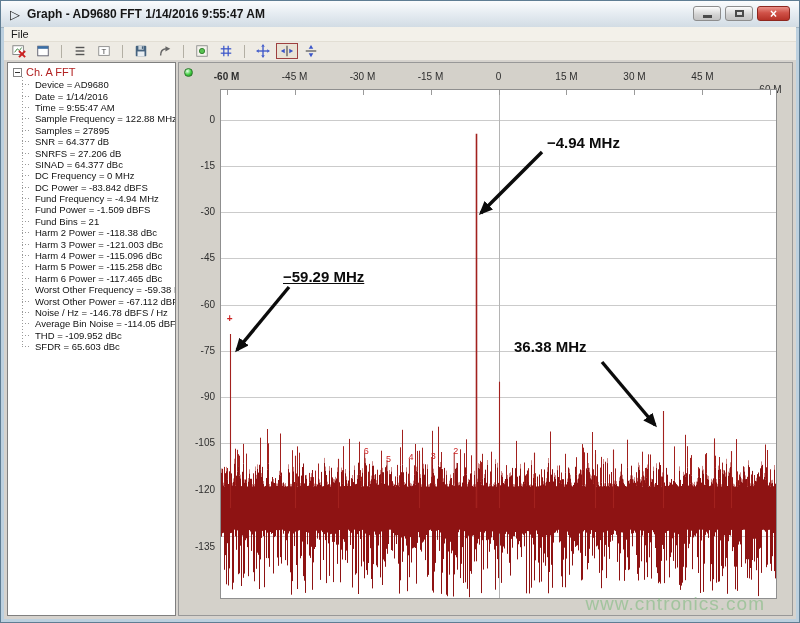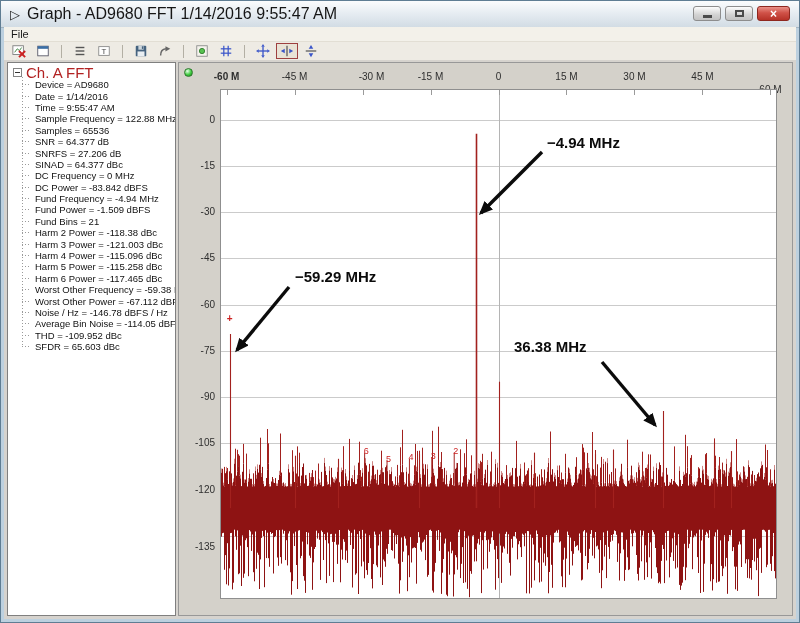--- a/index.html
+++ b/index.html
@@ -1,20 +1,20 @@
 <!DOCTYPE html>
 <html><head>
 <meta charset="utf-8">
 <style>
   html,body{margin:0;padding:0;background:#98a8b4;font-family:"Liberation Sans",sans-serif;}
   .window{position:relative;width:800px;height:623px;box-sizing:border-box;background:#bcd0df;border:1px solid #5f7d93;overflow:hidden;}
   
   .titlebar{position:absolute;top:0;left:0;right:0;height:26px;background:linear-gradient(#fbfcfd,#e3eaf0 55%,#d2dce4);border-bottom:1px solid #a2b4c2;display:flex;align-items:center;}
   .title-icon{font-size:13px;line-height:1;margin:0 7px 0 9px;color:#222;}
-  .title-text{font-size:16px;color:#161616;}
+  .title-text{font-size:12px;color:#161616;font-weight:bold;}
   .win-controls{position:absolute;right:9px;top:5px;display:flex;gap:4px;}
   .win-btn{width:28px;height:15px;box-sizing:border-box;border:1px solid #8d8d8d;border-radius:3px;background:linear-gradient(#fdfdfd,#d2d2d2 60%,#c3c3c3);display:flex;align-items:center;justify-content:center;cursor:default;}
   .win-btn .glyph-min{width:9px;height:3px;background:#4a4a4a;margin-top:6px;}
   .win-btn .glyph-max{width:9px;height:7px;border:2px solid #4a4a4a;box-sizing:border-box;}
   .win-btn.close{width:33px;background:linear-gradient(#ea9188,#d05248 45%,#b63228);border-color:#8e271f;}
   .win-btn.close span{color:#fff;font-weight:bold;font-size:12px;line-height:1;}
   
   .app-body{position:absolute;top:26px;left:3px;right:3px;bottom:3px;background:#4c1d95;}
   .menubar{height:14px;background:#f3f1ea;border-bottom:1px solid #e2ded4;display:flex;align-items:center;font-size:11px;color:#1c1c1c;}
   .menu-item{padding:0 7px;}
@@ -22,21 +22,21 @@
   .tb-btn{width:22px;height:16px;display:flex;align-items:center;justify-content:center;border:1px solid transparent;box-sizing:border-box;}
   .tb-btn svg{width:14px;height:14px;display:block;}
   .tb-btn.active{border:1px solid #9e4040;background:#e9e3d6;}
   .tb-sep{width:1px;height:13px;background:#b3afa4;margin:0 5px;flex:none;}
   
   .content{position:absolute;top:33px;left:0;right:0;bottom:0;background:#d6d3ce;}
   .tree-panel{position:absolute;left:3px;top:2px;width:167px;bottom:3px;background:#fff;border:1px solid #7f7f7f;overflow:hidden;font-size:9.5px;color:#111;}
   .tree-root{display:flex;align-items:center;height:12px;margin:3px 0 0 5px;}
   .expander{width:9px;height:9px;box-sizing:border-box;border:1px solid #848484;background:#fff;margin-right:4px;position:relative;flex:none;}
   .expander::after{content:"";position:absolute;left:1px;right:1px;top:3px;height:1px;background:#333;}
-  .tree-root-label{font-size:15px;}
+  .tree-root-label{font-size:11px;}
   .tree-children{margin-left:14px;position:relative;margin-top:1px;}
   .tree-children::before{content:"";position:absolute;left:0;top:-2px;bottom:5px;width:1px;background-image:repeating-linear-gradient(to bottom,#9a9a9a 0 1px,transparent 1px 3px);}
   .tree-item{display:flex;align-items:center;height:11.4px;white-space:nowrap;}
   .tree-item .tick{width:9px;height:1px;background-image:repeating-linear-gradient(to right,#9a9a9a 0 1px,transparent 1px 3px);margin-right:4px;flex:none;}
   
   .chart-panel{position:absolute;left:174px;top:2px;right:3px;bottom:3px;background:#d4d1ca;border:1px solid #989898;overflow:hidden;}
   .led{position:absolute;left:5px;top:5px;width:9px;height:9px;border-radius:50%;border:1px solid #2e7a2e;box-sizing:border-box;}
   .xlabels span{position:absolute;top:8px;font-size:10px;color:#2e2e2e;transform:translateX(-50%);white-space:nowrap;}
   .ylabels span{position:absolute;left:2px;width:34px;text-align:right;font-size:10px;color:#2e2e2e;}
   .plot{position:absolute;left:41px;top:26px;width:557px;height:510px;background:#fff;}
@@ -209,21 +209,21 @@
             <div class="tree-item">
               <span class="tick"></span>
               <span>Time = 9:55:47 AM</span>
             </div>
             <div class="tree-item">
               <span class="tick"></span>
               <span>Sample Frequency = 122.88 MHz</span>
             </div>
             <div class="tree-item">
               <span class="tick"></span>
-              <span>Samples = 65536</span>
+              <span>Samples = 27895</span>
             </div>
             <div class="tree-item">
               <span class="tick"></span>
               <span>SNR = 64.377 dB</span>
             </div>
             <div class="tree-item">
               <span class="tick"></span>
               <span>SNRFS = 27.206 dB</span>
             </div>
             <div class="tree-item">
@@ -295,21 +295,21 @@
               <span>SFDR = 65.603 dBc</span>
             </div>
           </div>
       </div>
 
       <div class="chart-panel">
         <div class="led" style="background: radial-gradient(circle at 35% 30%, rgb(234, 255, 234), rgb(62, 203, 62) 55%, rgb(31, 122, 31));"></div>
         <div class="xlabels">
             <span style="left: 47.5273px; font-weight: bold;">-60 M</span>
             <span style="left: 115.521px;">-45 M</span>
-            <span style="left: 183.514px; margin-left: 9px;">-30 M</span>
+            <span style="left: 183.514px;">-30 M</span>
             <span style="left: 251.507px;">-15 M</span>
             <span style="left: 319.5px;">0</span>
             <span style="left: 387.493px;">15 M</span>
             <span style="left: 455.486px;">30 M</span>
             <span style="left: 523.479px;">45 M</span>
             <span style="left: 591.473px; margin-top: 13px;">60 M</span>
           </div>
         <div class="ylabels">
             <span style="top: 50.8157px;">0</span>
             <span style="top: 97.0393px;">-15</span>
@@ -374,20 +374,21 @@
               <text x="168.53792317708331" y="373.0" font-size="9" fill="#cc2222" text-anchor="middle" font-family="Liberation Sans, sans-serif">5</text>
               <line x1="144.6455078125" y1="363.6" x2="144.6455078125" y2="394.4" stroke="#a2211e" stroke-width="1"></line>
               <text x="146.1455078125" y="365.2" font-size="9" fill="#cc2222" text-anchor="middle" font-family="Liberation Sans, sans-serif">6</text>
               <text x="9.7" y="232.6" font-size="10" font-weight="bold" fill="#cc2222" text-anchor="middle" font-family="Liberation Sans, sans-serif">+</text>
               <line x1="322" y1="63" x2="261" y2="124" stroke="#0b0b0b" stroke-width="3.4" marker-end="url(#ah)"></line>
               <line x1="69" y1="198" x2="17" y2="261" stroke="#0b0b0b" stroke-width="3.4" marker-end="url(#ah)"></line>
               <line x1="382" y1="273" x2="435" y2="336" stroke="#0b0b0b" stroke-width="3.4" marker-end="url(#ah)"></line>
               <rect x="0.5" y="0.5" width="556" height="509" fill="none" stroke="#8f8f8f"></rect>
             </svg>
           </div>
+        <div class="watermark">www.cntronics.com</div>
       <div class="annotation" style="left: 368px; top: 71px;">−4.94 MHz</div>
-          <div class="annotation" style="left: 116px; top: 205px;">−59.29 MHz</div>
+          <div class="annotation" style="left: 104px; top: 205px; text-decoration: underline;">−59.29 MHz</div>
           <div class="annotation" style="left: 335px; top: 275px;">36.38 MHz</div>
         </div>
 
     </div>
   </div>
 </div>
 
 </body></html>

